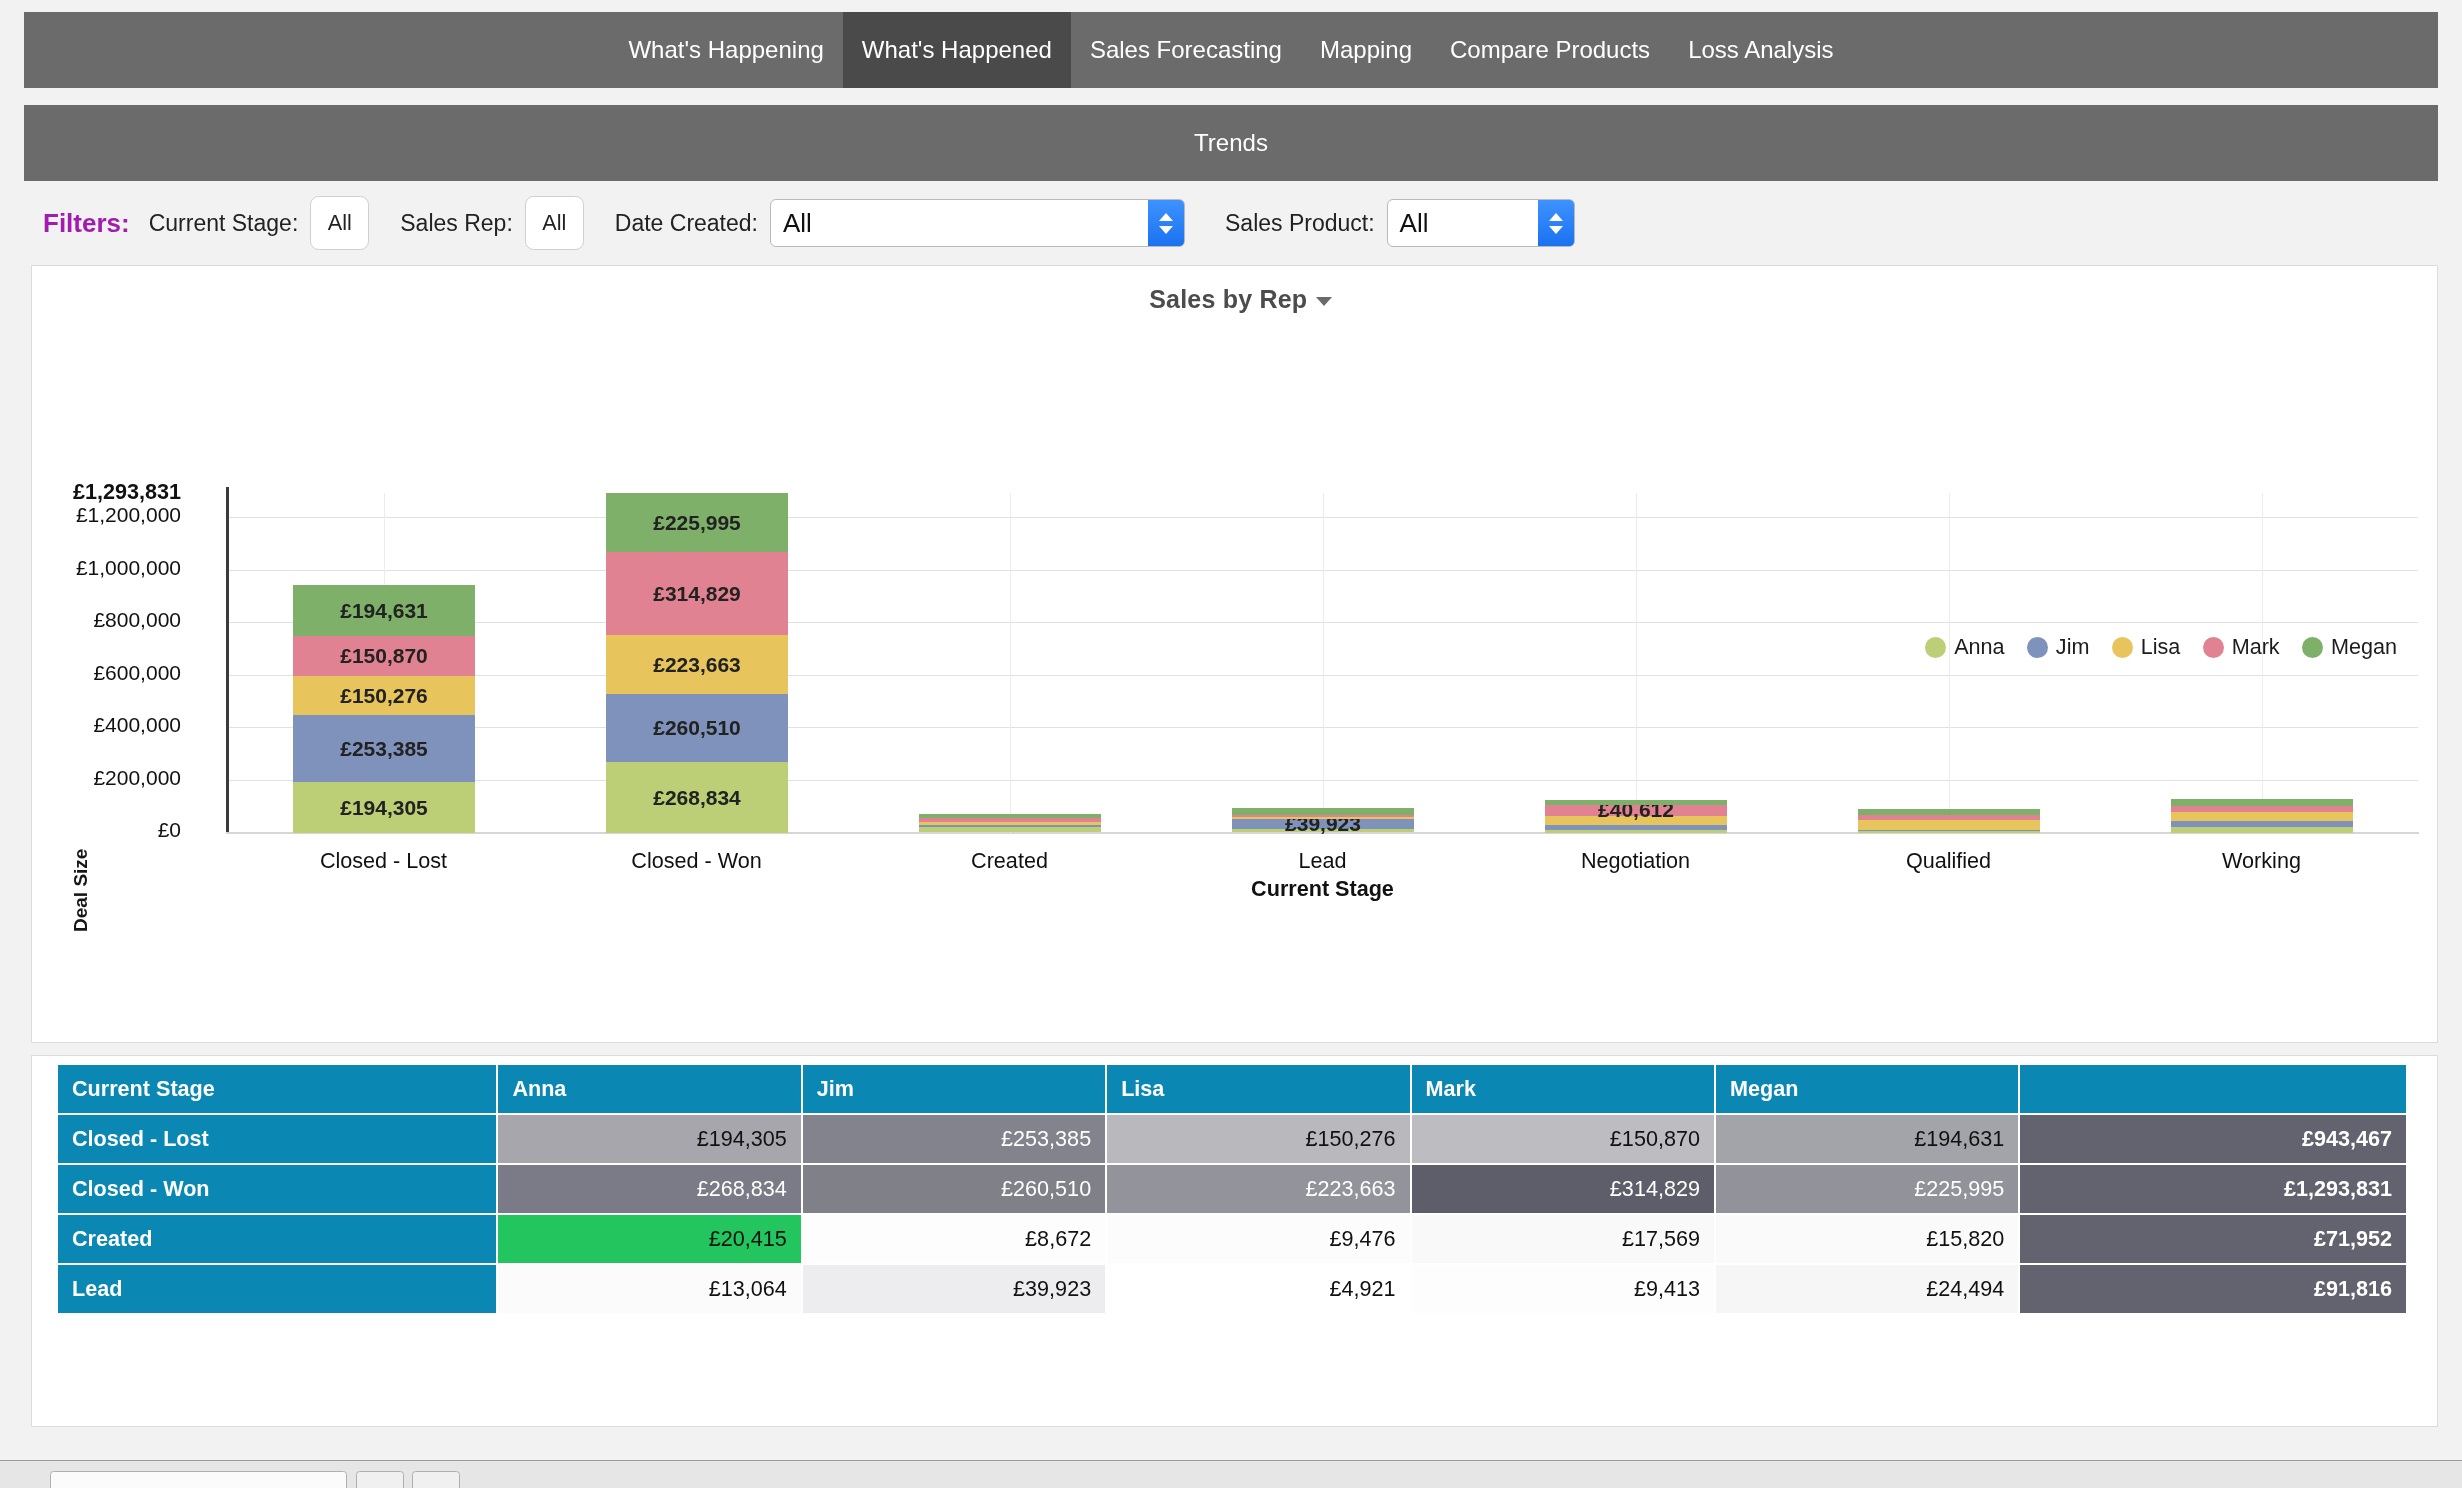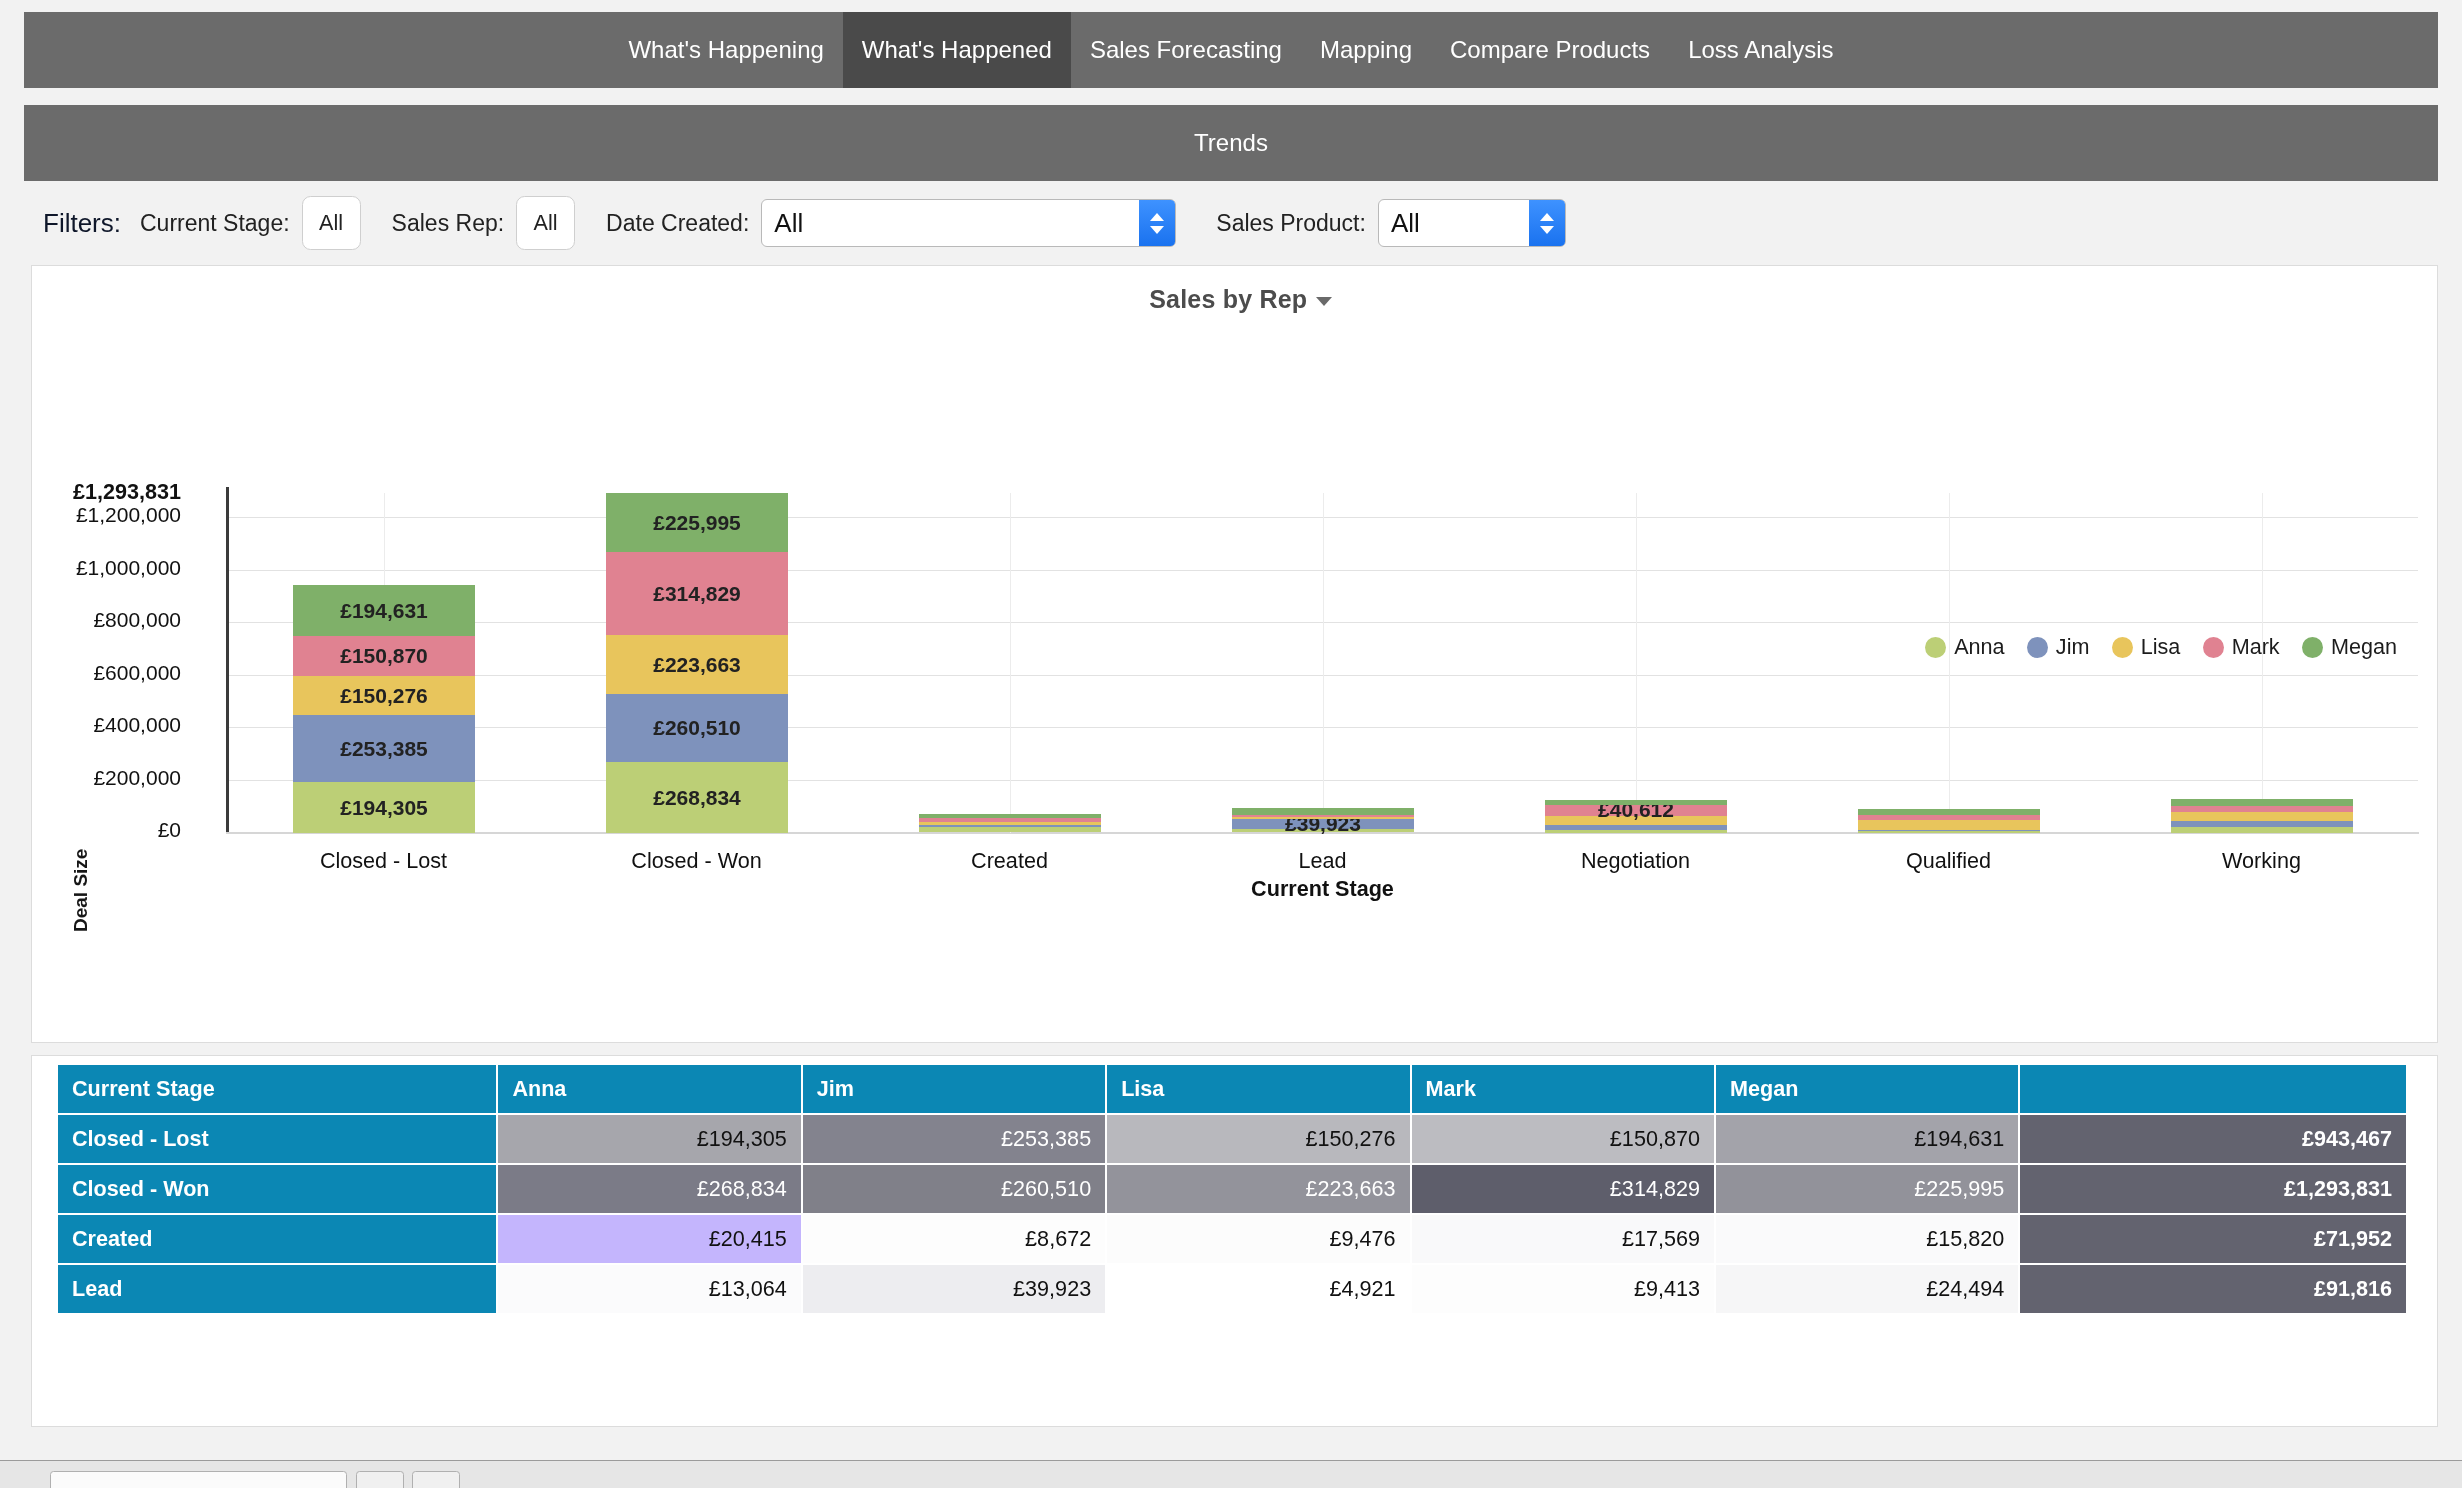--- a/index.html
+++ b/index.html
@@ -53,22 +53,22 @@
   
   .filters {
     height: 67px;
     margin: 8.6px 24px 0 43px;
     display: flex;
     align-items: center;
     gap: 0px;
   }
   .filters-label {
     font-size: 26px;
-    font-weight: normal;
-    color: #0f172a;
+    font-weight: bold;
+    color: #a21caf;
     margin-right: 19px;
   }
   .filter-text {
     font-size: 23px;
     color: #222;
     margin-right: 12px;
     white-space: nowrap;
   }
   .pill-box {
     background: #ffffff;
@@ -537,21 +537,21 @@
           <td class="rowhdr">Closed - Won</td>
           <td class="val" style="background: rgb(123, 123, 135); color: rgb(255, 255, 255);">£268,834</td>
           <td class="val" style="background: rgb(128, 128, 137); color: rgb(255, 255, 255);">£260,510</td>
           <td class="val" style="background: rgb(147, 147, 155); color: rgb(255, 255, 255);">£223,663</td>
           <td class="val" style="background: rgb(94, 94, 107); color: rgb(255, 255, 255);">£314,829</td>
           <td class="val" style="background: rgb(146, 146, 154); color: rgb(255, 255, 255);">£225,995</td>
           <td class="total">£1,293,831</td>
         </tr>
         <tr>
           <td class="rowhdr">Created</td>
-          <td class="val" style="background: #c4b5fd; color: rgb(17, 17, 17);">£20,415</td>
+          <td class="val" style="background: #22c55e; color: rgb(17, 17, 17);">£20,415</td>
           <td class="val" style="background: rgb(253, 253, 253); color: rgb(17, 17, 17);">£8,672</td>
           <td class="val" style="background: rgb(252, 252, 252); color: rgb(17, 17, 17);">£9,476</td>
           <td class="val" style="background: rgb(249, 249, 250); color: rgb(17, 17, 17);">£17,569</td>
           <td class="val" style="background: rgb(250, 250, 251); color: rgb(17, 17, 17);">£15,820</td>
           <td class="total">£71,952</td>
         </tr>
         <tr>
           <td class="rowhdr">Lead</td>
           <td class="val" style="background: rgb(251, 251, 252); color: rgb(17, 17, 17);">£13,064</td>
           <td class="val" style="background: rgb(237, 237, 240); color: rgb(17, 17, 17);">£39,923</td>

